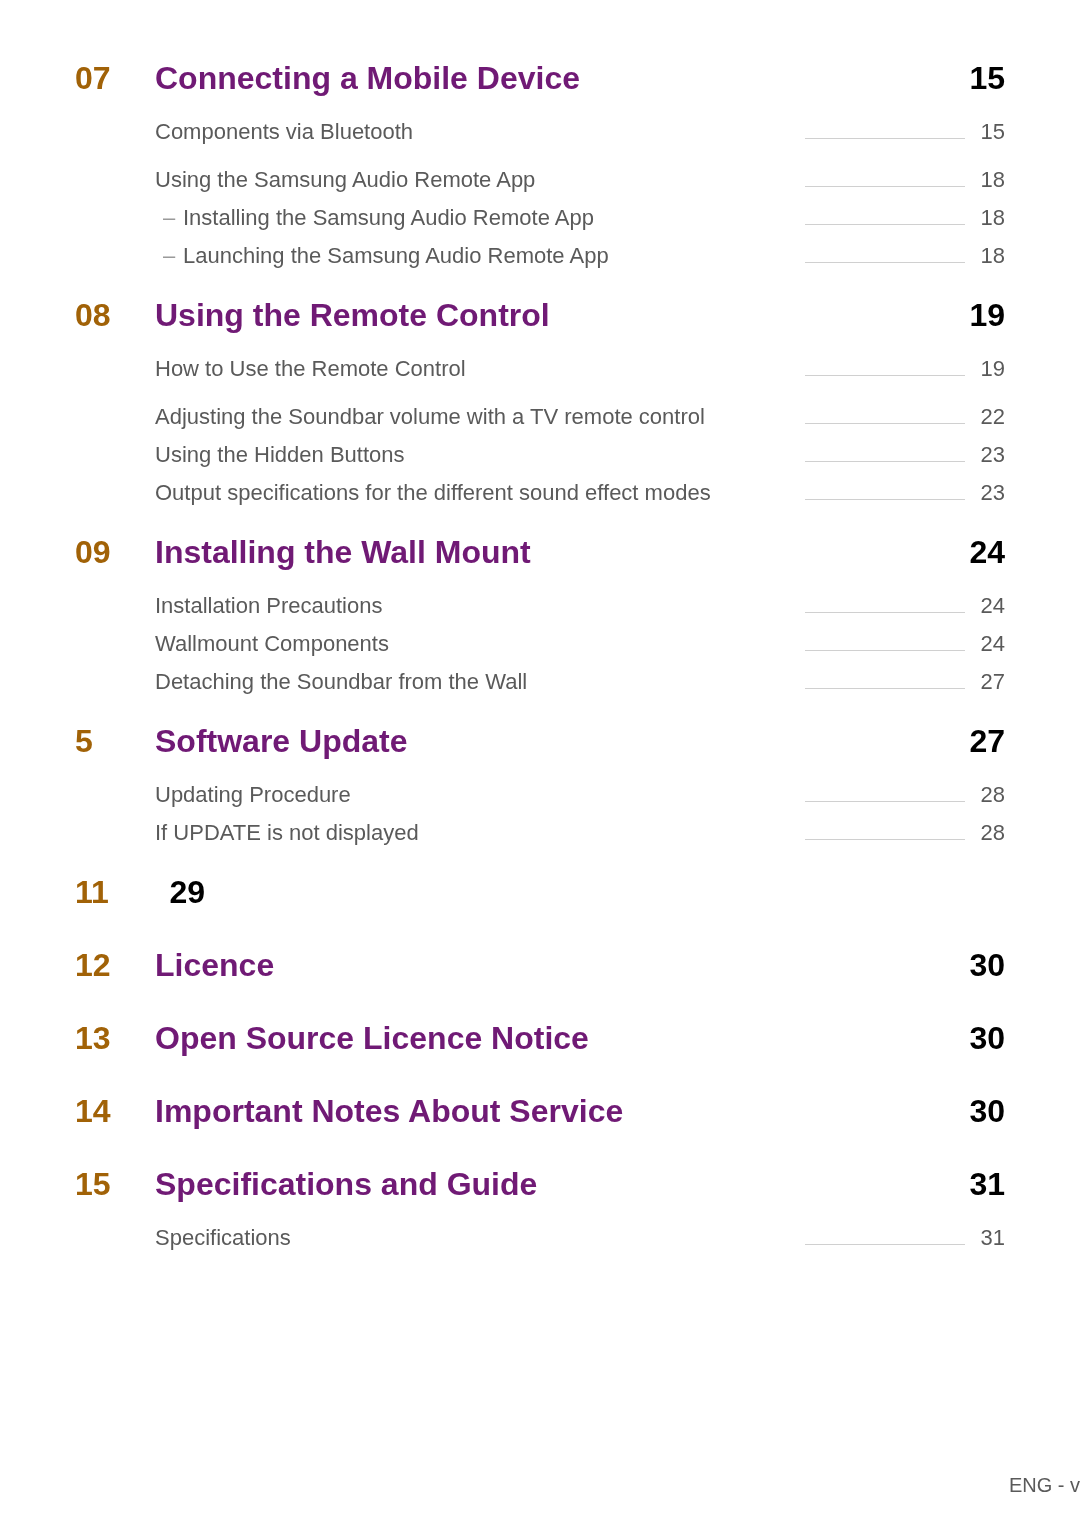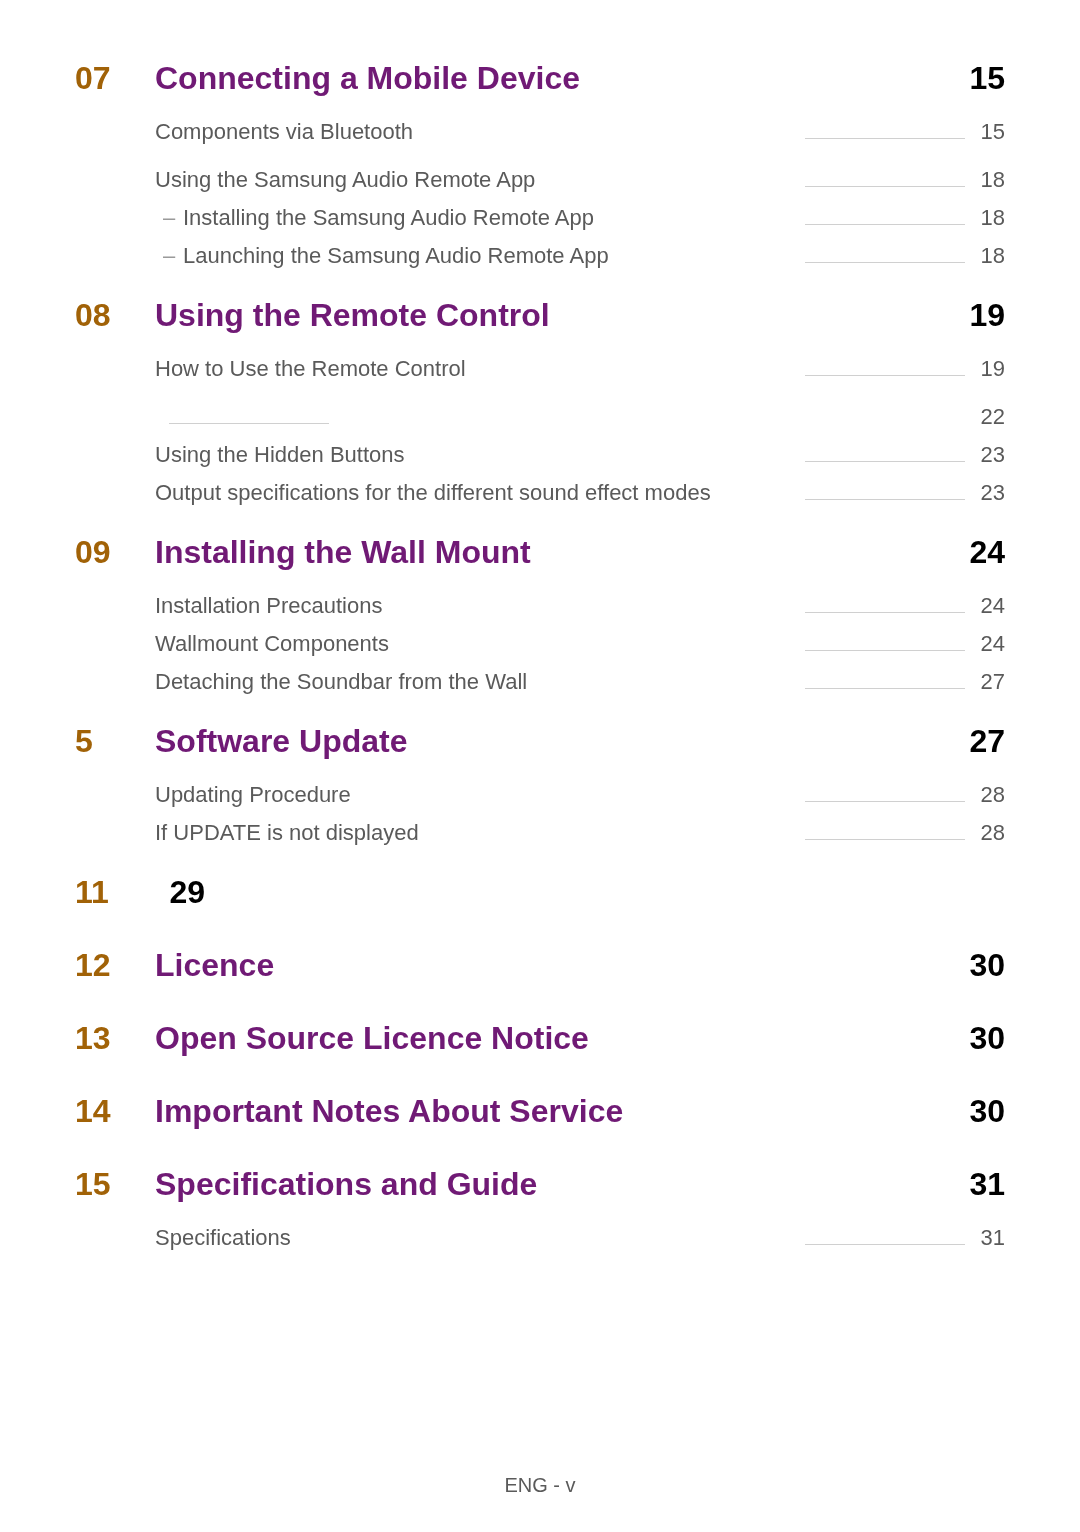--- a/index.html
+++ b/index.html
@@ -99,21 +99,21 @@
       flex: 1;
     }
     .group-spacer {
       height: 10px;
     }
     .footer {
       position: absolute;
       bottom: 35px;
       left: 0;
       right: 0;
-      text-align: center;
+      text-align: right;
       font-size: 20px;
       color: #5a5a5a;
     }
     .section-header-only {
       display: flex;
       align-items: baseline;
       margin-bottom: 36px;
     }
   </style>
 </head>
@@ -183,20 +183,24 @@
               <div class="subsection-title">How to Use the Remote Control</div>
               <div style="flex: 1 1 0%;"></div>
             </div>
             <div class="leader"></div>
             <div class="subsection-page">19</div>
           </div>
         </div>
         <div class="group-spacer"></div>
         <div class="subsection">
           <div class="sub-row-wrap">
+            <div class="sub-left">
+              <div class="subsection-title">Adjusting the Soundbar volume with a TV remote control</div>
+              <div style="flex: 1 1 0%;"></div>
+            </div>
             <div class="leader"></div>
             <div class="subsection-page">22</div>
           </div>
         </div>
         <div class="subsection">
           <div class="sub-row-wrap">
             <div class="sub-left">
               <div class="subsection-title">Using the Hidden Buttons</div>
               <div style="flex: 1 1 0%;"></div>
             </div>

